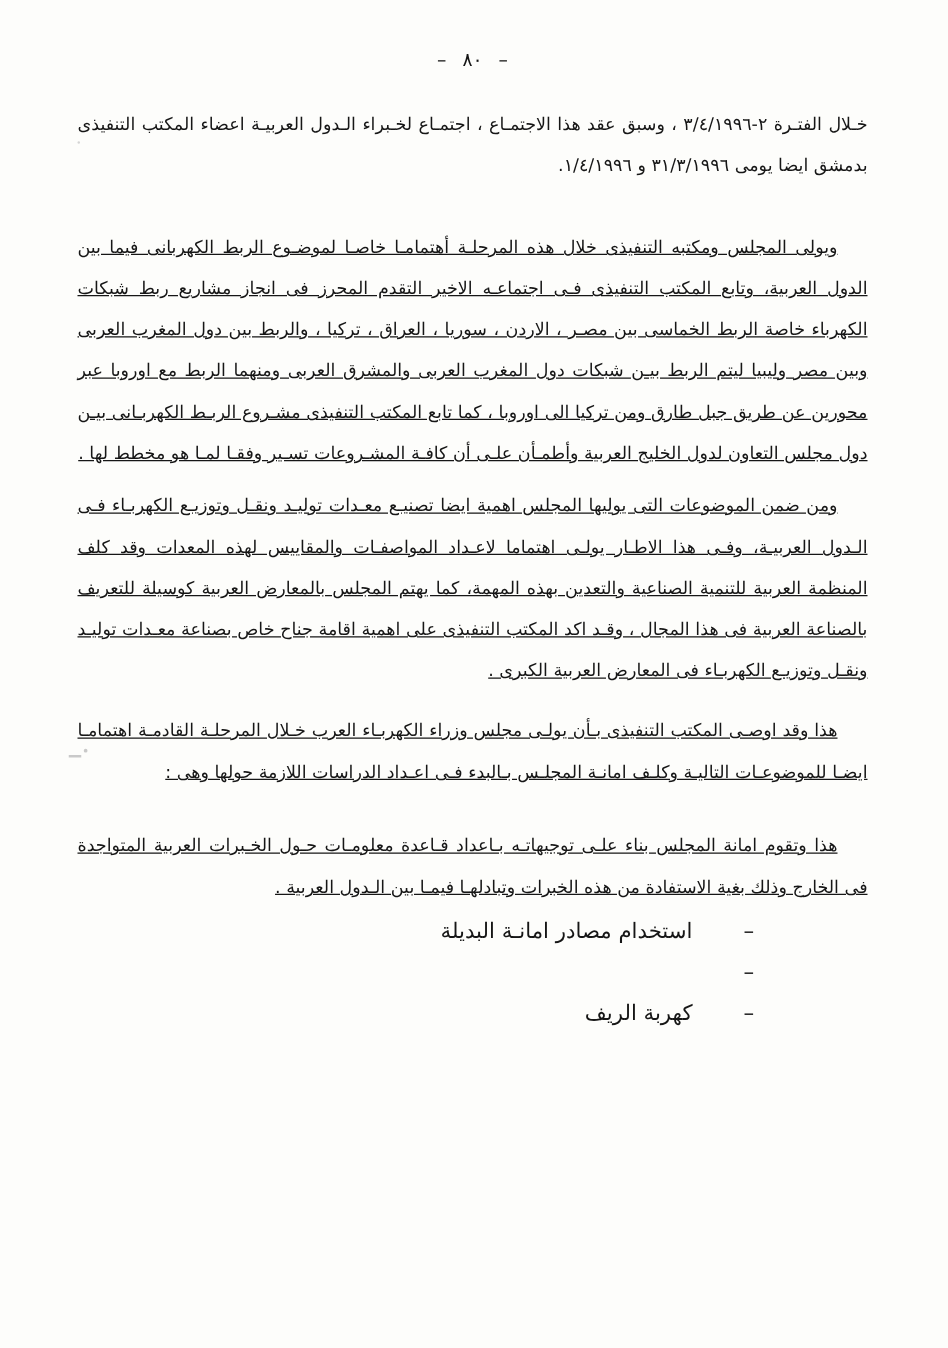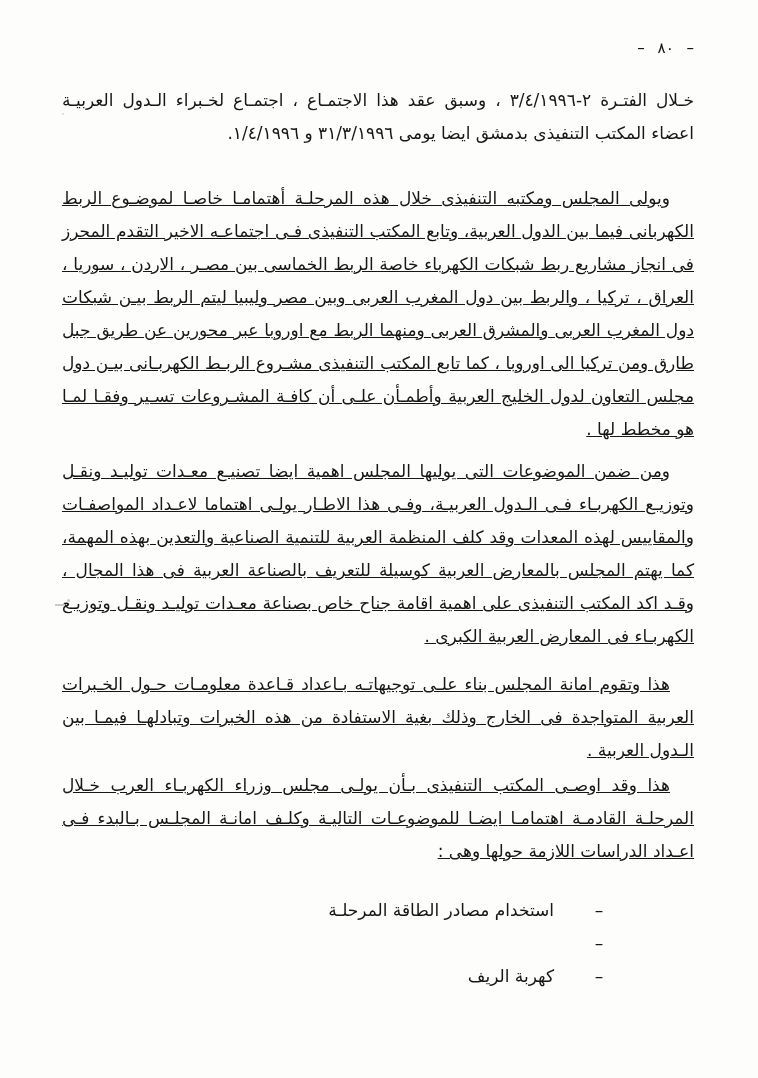--- a/index.html
+++ b/index.html
@@ -13,30 +13,30 @@
     font-family: "DejaVu Sans", sans-serif;
     color: #1e1e1e;
     position: relative;
     overflow: hidden;
   }
   .page {
     direction: rtl;
     padding: 38px 64px 0 62px;
   }
   .page-number {
-    text-align: right;
+    text-align: center;
     font-size: 15px;
     line-height: 20px;
     word-spacing: 8px;
     margin-bottom: 26px;
     color: #141414;
   }
   p.para {
     margin: 0;
-    font-size: 17px;
+    font-size: 14px;
     line-height: 33px;
     text-align: justify;
     color: #161616;
   }
   p.para.indent { text-indent: 24px; text-decoration: underline; }
   #p1 { margin-bottom: 32px; }
   #p2 { margin-bottom: 9px; }
   #p3 { margin-bottom: 15px; }
   #p4 { margin-bottom: 2px; }
   #p5 { margin-bottom: 26px; }
@@ -70,29 +70,29 @@
 <div class="page">
 
   <div class="page-number">– ٨٠ –</div>
 
   <p class="para" id="p1">خـلال الفتـرة ٢-٣/٤/١٩٩٦ ، وسبق عقد هذا الاجتمـاع ، اجتمـاع لخـبراء الـدول العربيـة اعضاء المكتب التنفيذى بدمشق ايضا يومى ٣١/٣/١٩٩٦ و ١/٤/١٩٩٦.</p>
 
   <p class="para indent" id="p2">ويولى المجلس ومكتبه التنفيذى خلال هذه المرحلـة أهتمامـا خاصـا لموضـوع الربط الكهربانى فيما بين الدول العربية، وتابع المكتب التنفيذى فـى اجتماعـه الاخير التقدم المحرز فى انجاز مشاريع ربط شبكات الكهرباء خاصة الربط الخماسى بين مصـر ، الاردن ، سوريا ، العراق ، تركيا ، والربط بين دول المغرب العربى وبين مصر وليبيا ليتم الربط بيـن شبكات دول المغرب العربى والمشرق العربى ومنهما الربط مع اوروبا عبر محورين عن طريق جبل طارق ومن تركيا الى اوروبا ، كما تابع المكتب التنفيذى مشـروع الربـط الكهربـانى بيـن دول مجلس التعاون لدول الخليج العربية وأطمـأن علـى أن كافـة المشـروعات تسـير وفقـا لمـا هو مخطط لها .</p>
 
   <p class="para indent" id="p3">ومن ضمن الموضوعات التى يوليها المجلس اهمية ايضا تصنيـع معـدات توليـد ونقـل وتوزيـع الكهربـاء فـى الـدول العربيـة، وفـى هذا الاطـار يولـى اهتماما لاعـداد المواصفـات والمقاييس لهذه المعدات وقد كلف المنظمة العربية للتنمية الصناعية والتعدين بهذه المهمة، كما يهتم المجلس بالمعارض العربية كوسيلة للتعريف بالصناعة العربية فى هذا المجال ، وقـد اكد المكتب التنفيذى على اهمية اقامة جناح خاص بصناعة معـدات توليـد ونقـل وتوزيـع الكهربـاء فى المعارض العربية الكبرى .</p>
 
+  <p class="para indent" id="p5">هذا وقد اوصـى المكتب التنفيذى بـأن يولـى مجلس وزراء الكهربـاء العرب خـلال المرحلـة القادمـة اهتمامـا ايضـا للموضوعـات التاليـة وكلـف امانـة المجلـس بـالبدء فـى اعـداد الدراسات اللازمة حولها وهى :</p>
+
   <p class="para indent" id="p4">هذا وتقوم امانة المجلس بناء علـى توجيهاتـه بـاعداد قـاعدة معلومـات حـول الخـبرات العربية المتواجدة فى الخارج وذلك بغية الاستفادة من هذه الخبرات وتبادلهـا فيمـا بين الـدول العربية .</p>
-
-  <p class="para indent" id="p5">هذا وقد اوصـى المكتب التنفيذى بـأن يولـى مجلس وزراء الكهربـاء العرب خـلال المرحلـة القادمـة اهتمامـا ايضـا للموضوعـات التاليـة وكلـف امانـة المجلـس بـالبدء فـى اعـداد الدراسات اللازمة حولها وهى :</p>
 
   <div class="topic-list">
 
     <div class="list-row">
       <span class="list-marker">–</span>
-      <span class="list-text">استخدام مصادر الطاقة المرحلـة</span>
+      <span class="list-text">استخدام مصادر امانـة البديلة</span>
     </div>
 
     <div class="list-row">
       <span class="list-marker">–</span>
     </div>
 
     <div class="list-row">
       <span class="list-marker">–</span>
       <span class="list-text">كهربة الريف</span>
     </div>

